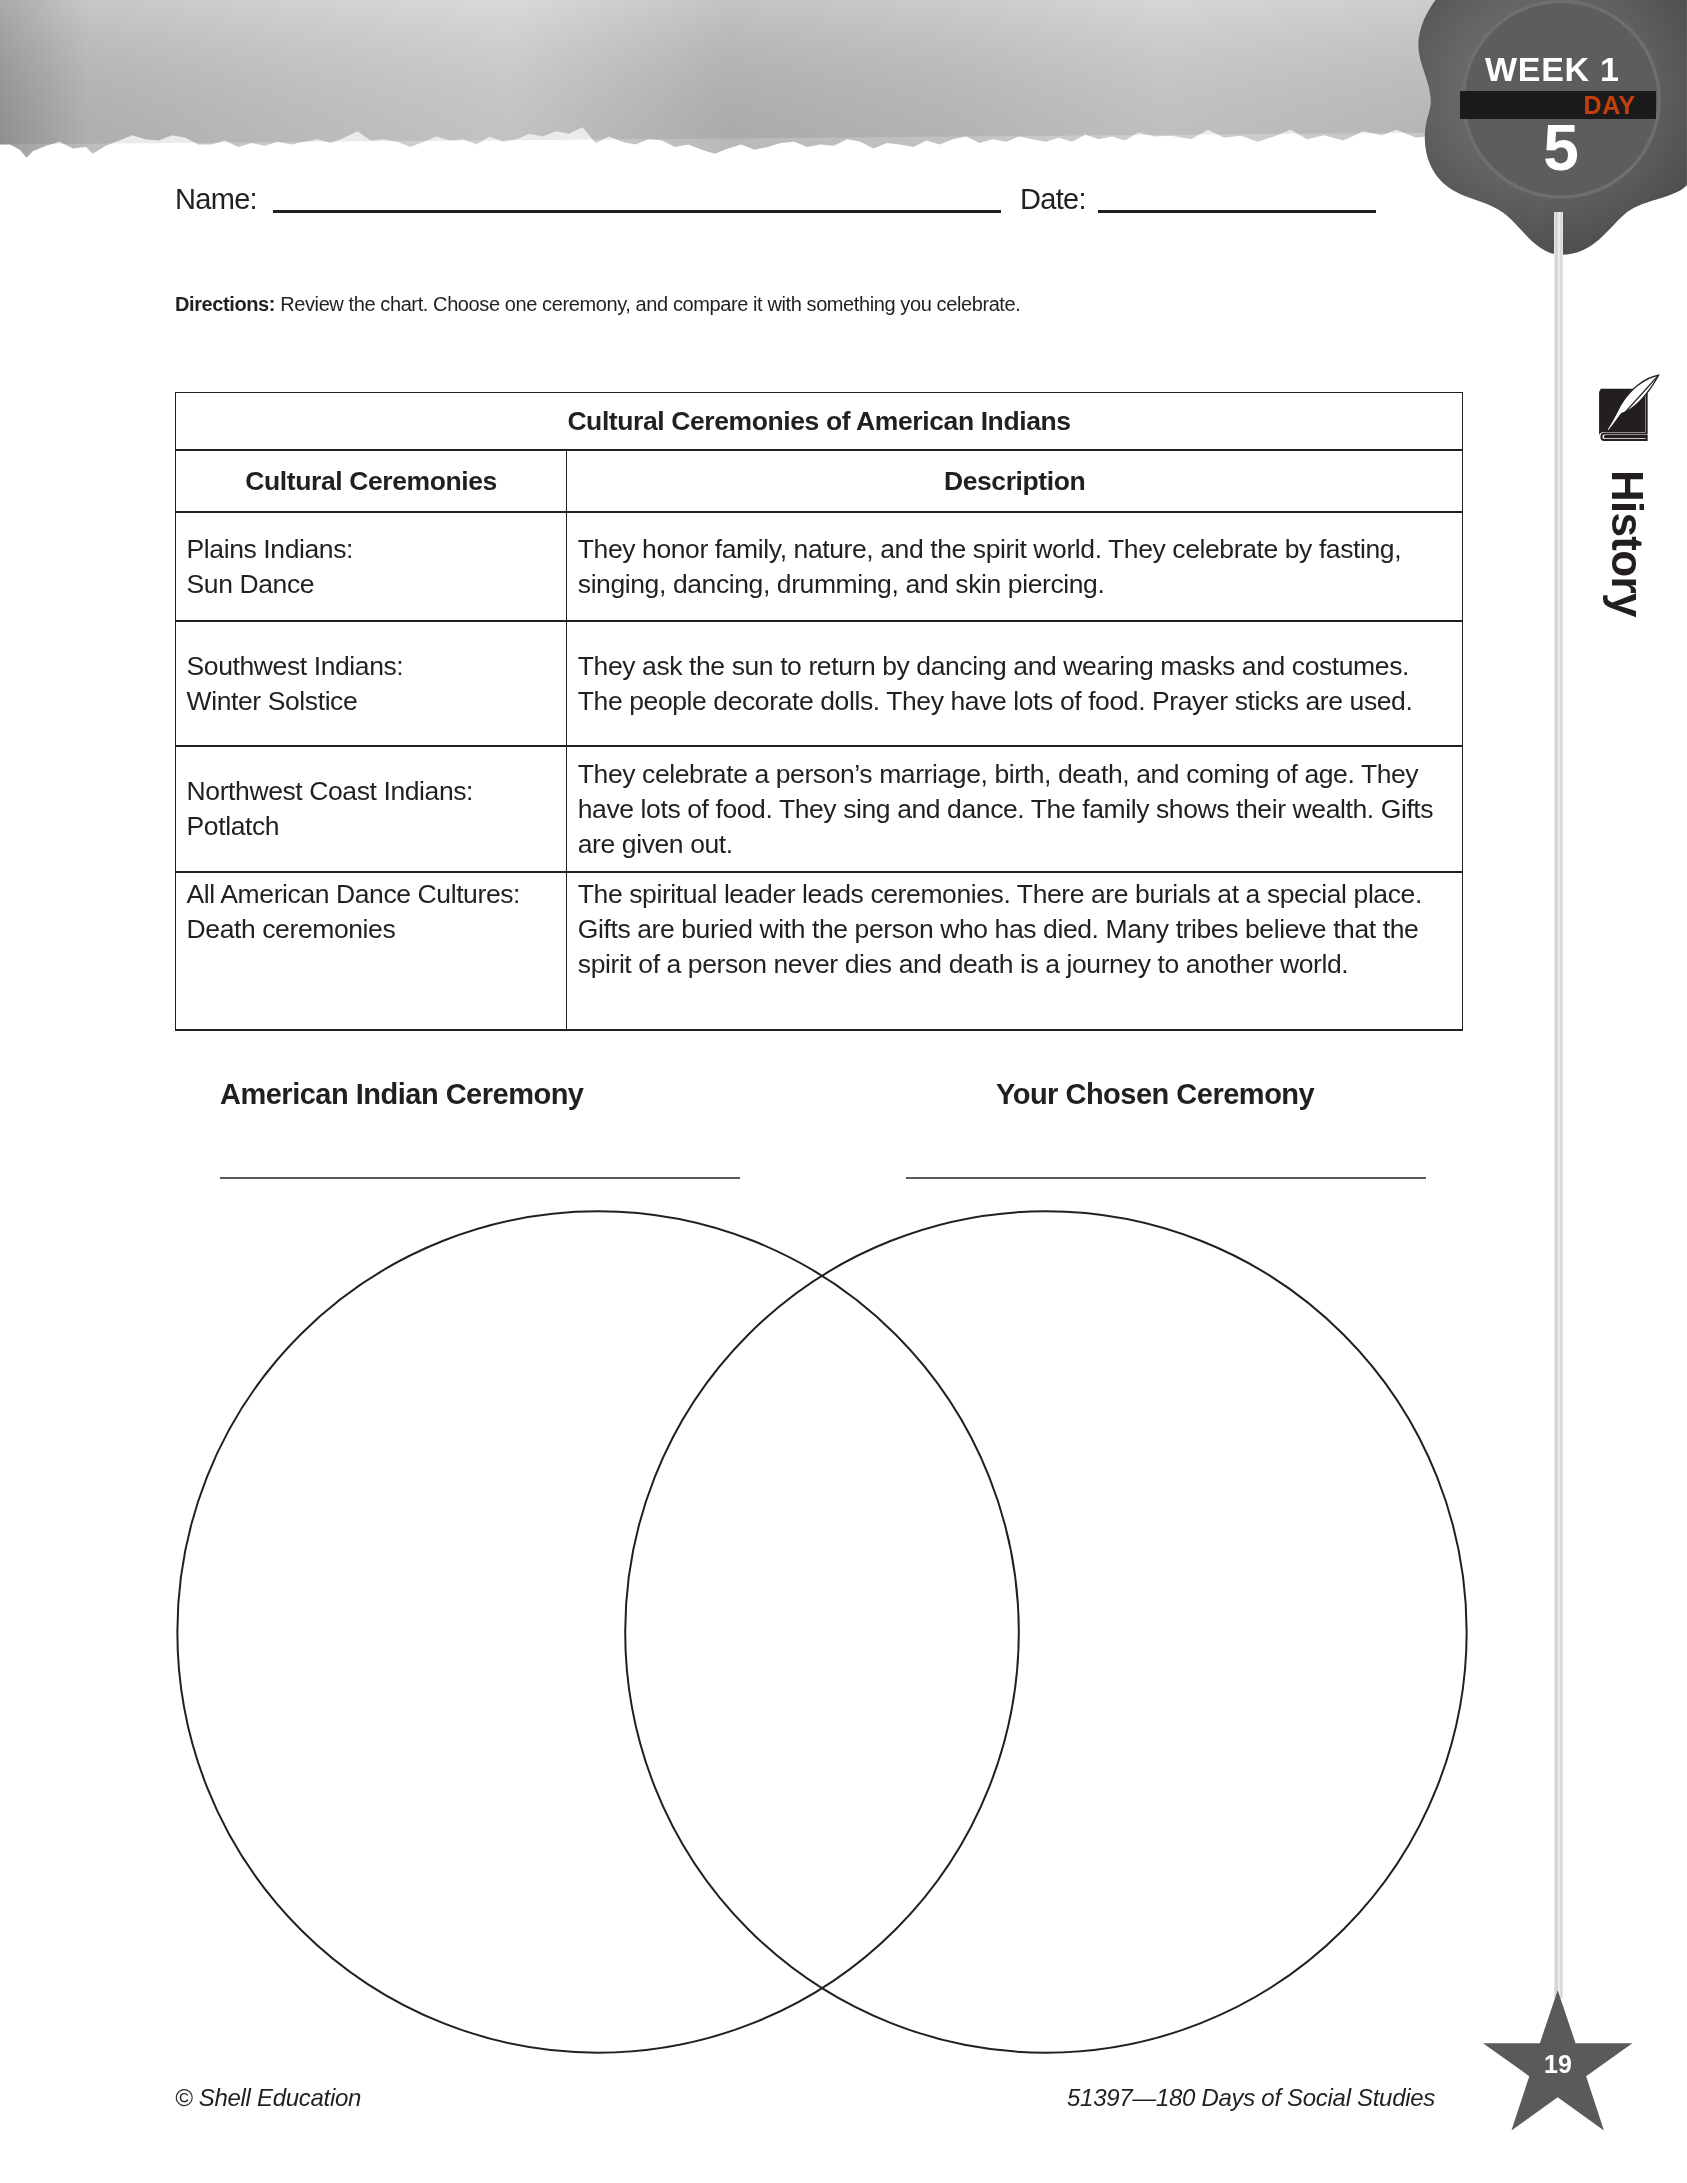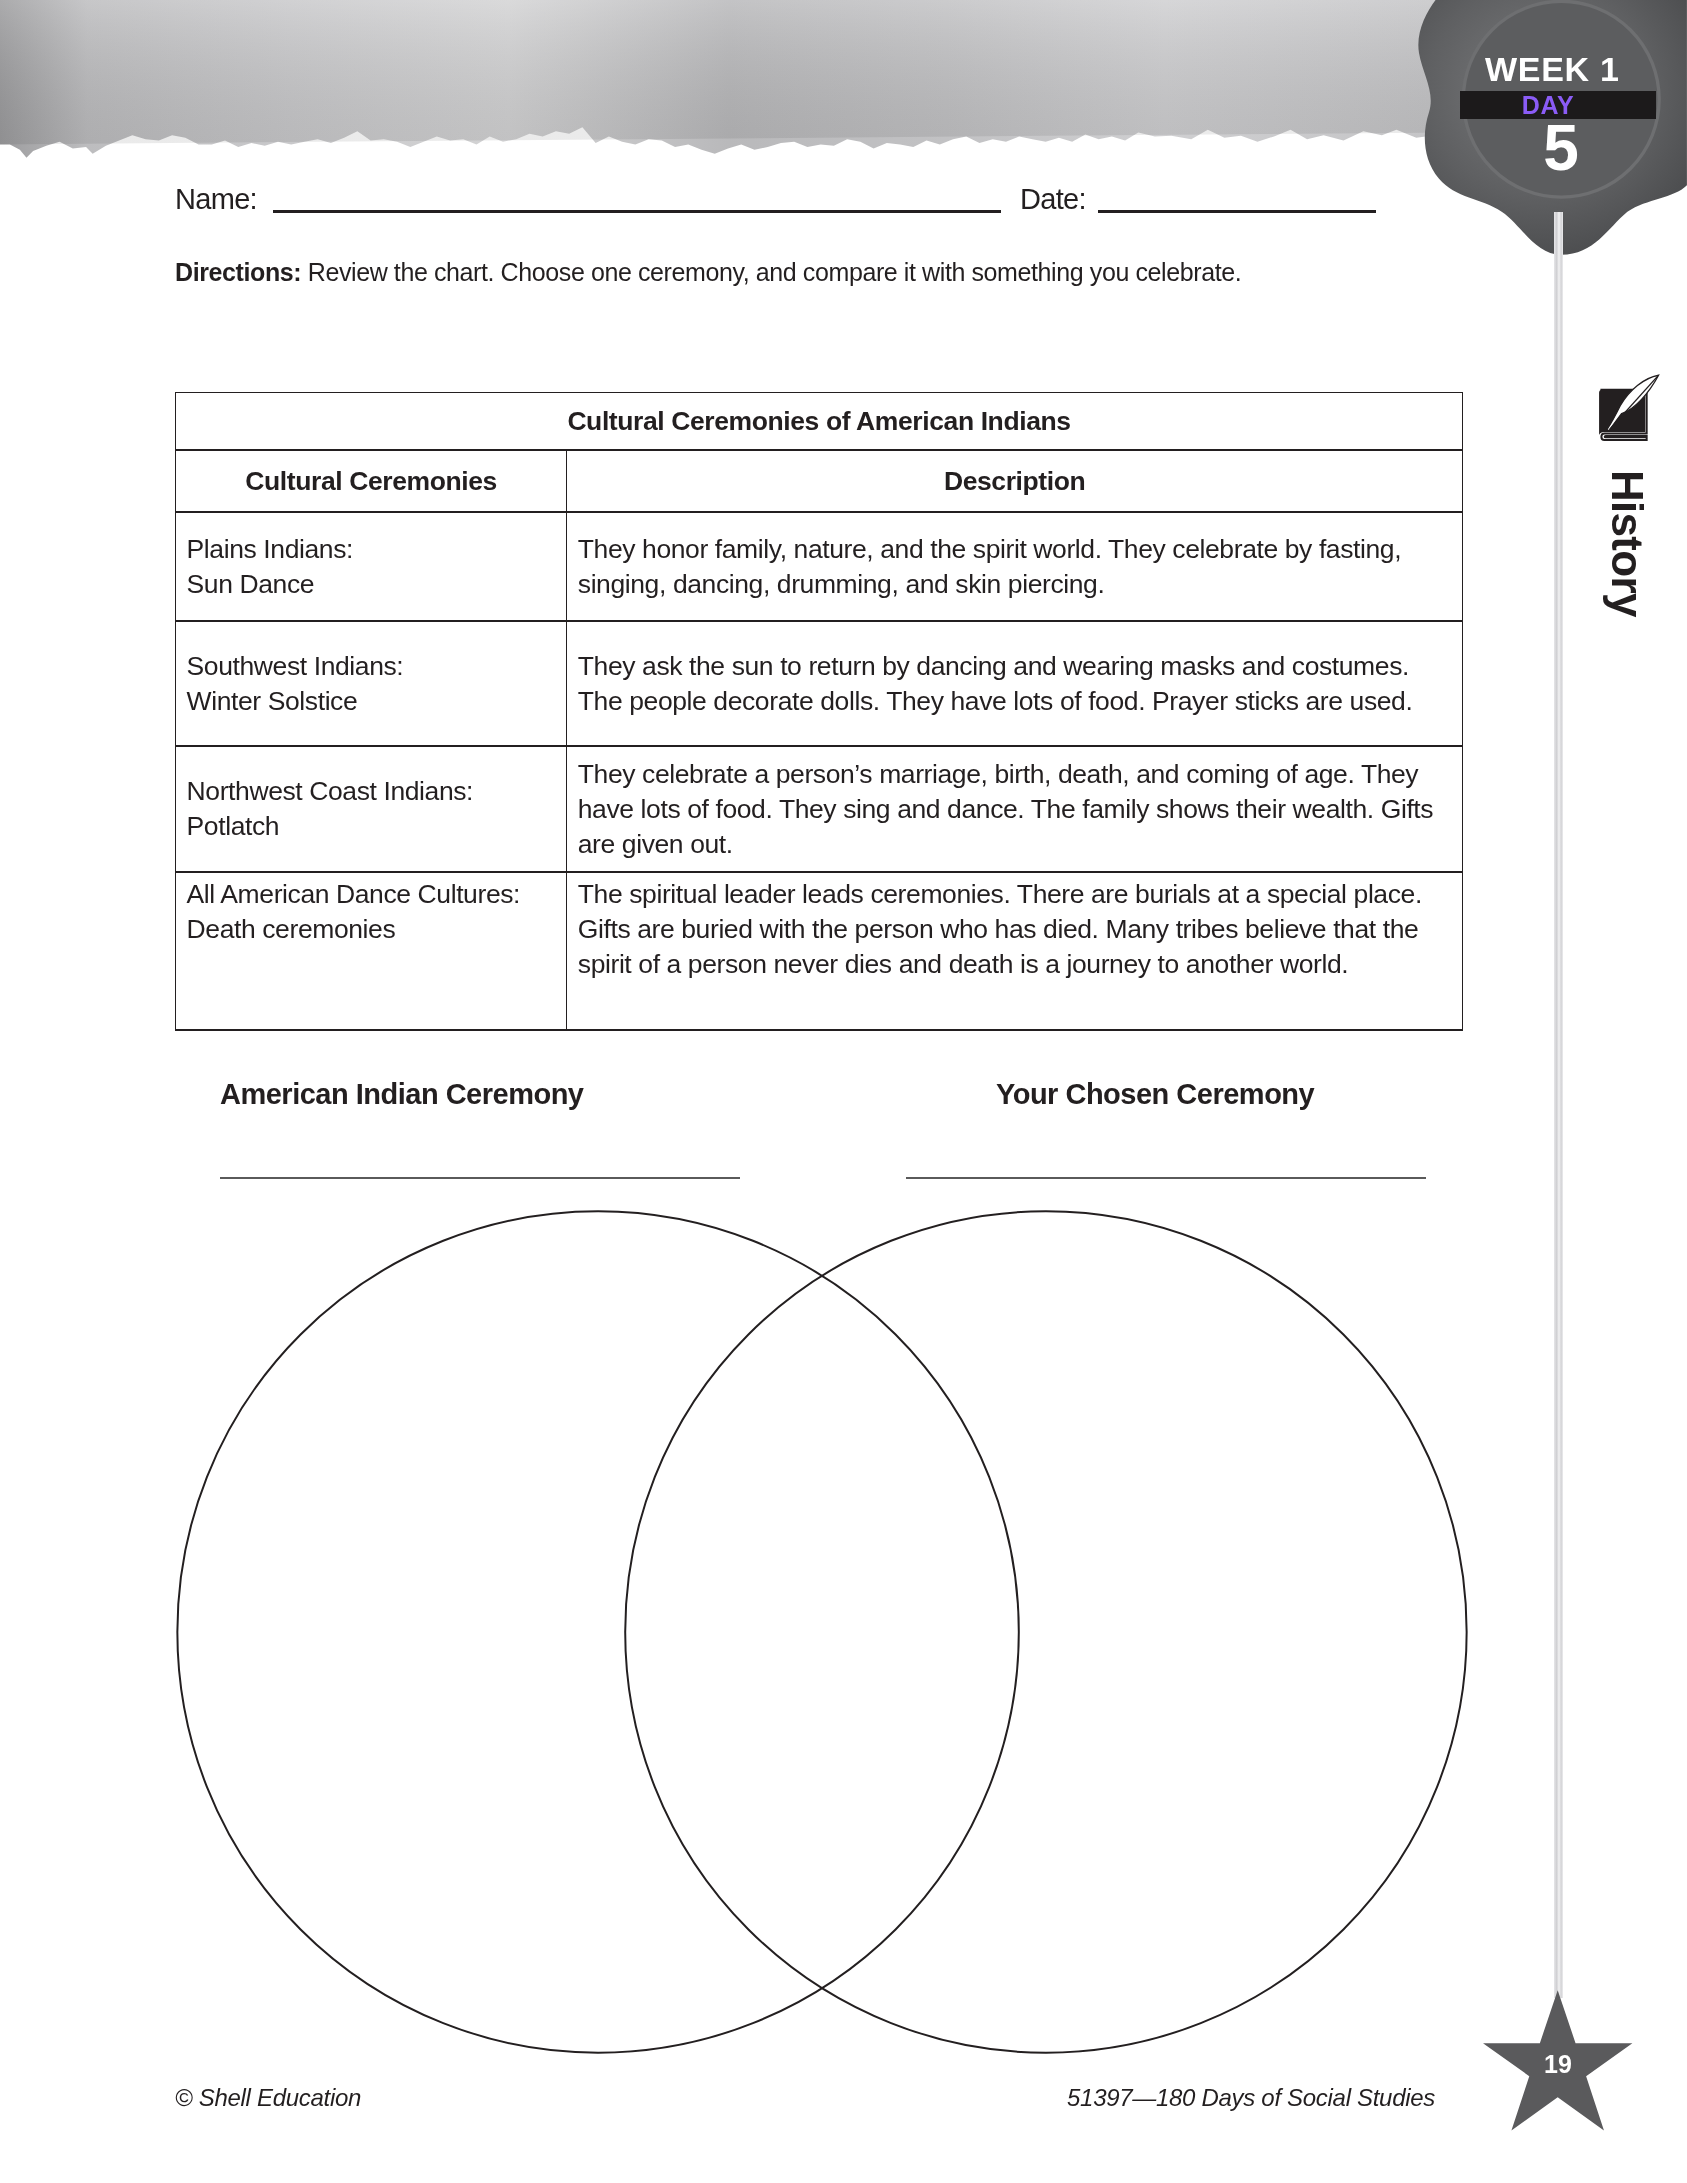--- a/index.html
+++ b/index.html
@@ -11,43 +11,43 @@
   .abs { position: absolute; }
 
   
   #torn { position: absolute; left: 0; top: 0; width: 1456px; height: 159px; }
 
   
   #seal { position: absolute; left: 1409px; top: 0; width: 278px; height: 258px; }
   .seal-week { position: absolute; left: 1485px; top: 52px; width: 152px; text-align: left;
     color: #fff; font-weight: bold; font-size: 34px; letter-spacing: 0.7px; line-height: 1; }
   .seal-band { position: absolute; left: 1460px; top: 91px; width: 196px; height: 28px; background: #1c1a1b; }
-  .seal-day { position: absolute; left: 1460px; top: 91px; width: 176px; text-align: center;
-    color: #8b5cf6; font-weight: bold; font-size: 25px; line-height: 29px; letter-spacing: 0.7px; }
+  .seal-day { position: absolute; left: 1460px; top: 91px; width: 176px; text-align: right;
+    color: #c2410c; font-weight: bold; font-size: 25px; line-height: 29px; letter-spacing: 0.7px; }
   .seal-num { position: absolute; left: 1485px; top: 116px; width: 152px; text-align: center;
     color: #fff; font-weight: bold; font-size: 64px; line-height: 1; }
 
   
   .thread { position: absolute; left: 1554px; top: 212px; width: 8.6px; height: 1786px;
     background: linear-gradient(90deg, #e6e6e8 0%, #cfcfd2 30%, #f2f2f3 55%, #d3d3d6 80%, #ececee 100%); }
 
   
   .history-icon { position: absolute; left: 1591px; top: 366px; width: 73px; height: 76px; }
   .history-label { position: absolute; left: 1600px; top: 470px; width: 53px; height: 165px; }
   .history-label span { position: absolute; left: 0; top: 0; transform-origin: 0 0;
     transform: translate(52px, 0) rotate(90deg); font-weight: bold; font-size: 44px; white-space: nowrap; color: #231f20; letter-spacing: -0.7px; }
 
   
   .lbl-bold { font-weight: normal; font-size: 29px; letter-spacing: -0.7px; }
   .name-label { left: 175px; top: 183px; }
   .name-line { left: 273px; top: 210px; width: 728px; height: 2.6px; background: #231f20; }
   .date-label { left: 1020px; top: 183px; }
   .date-line { left: 1098px; top: 210px; width: 278px; height: 2.6px; background: #231f20; }
 
-  .directions { left: 175px; top: 252px; width: 1257px; font-size: 25px; line-height: 41px; letter-spacing: -0.4px; }
+  .directions { left: 175px; top: 284px; width: 1257px; font-size: 20px; line-height: 41px; letter-spacing: -0.4px; }
   .directions b { font-weight: bold; }
 
   
   table.chart { position: absolute; left: 175px; top: 392px; width: 1288px; border-collapse: collapse;
     font-size: 26.5px; letter-spacing: -0.4px; }
   table.chart td, table.chart th { border: 1.3px solid #231f20; vertical-align: middle; padding: 0 10.6px; }
   table.chart th { font-weight: bold; }
   .t-title th { height: 56px; border-bottom-width: 2px; }
   .t-head th { height: 60px; border-bottom-width: 2px; }
   .t-head th:first-child { width: 369px; }

